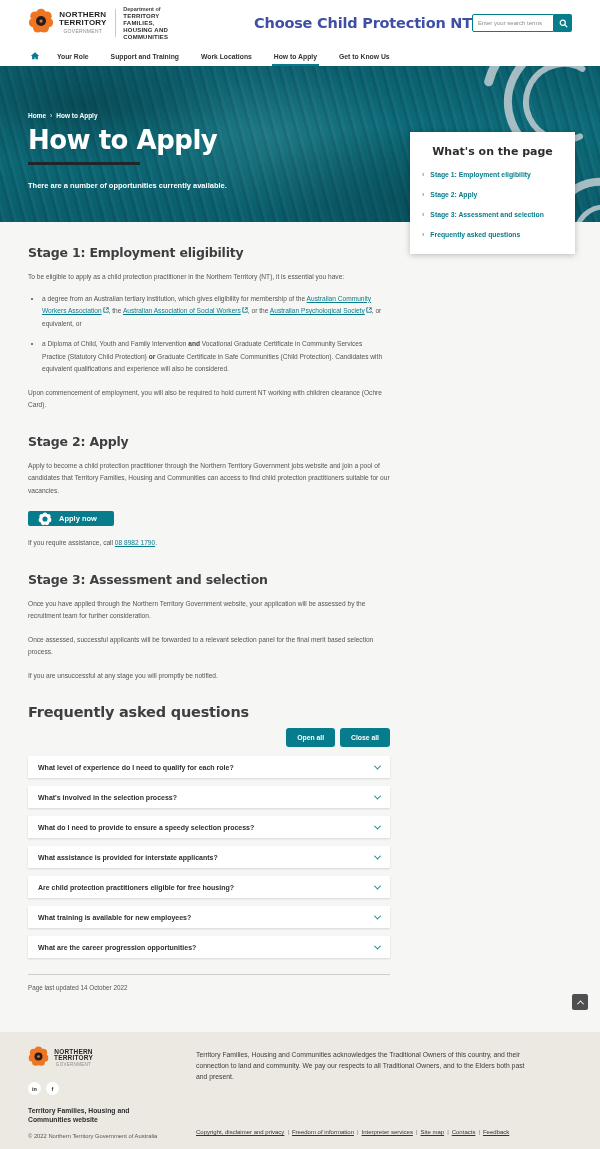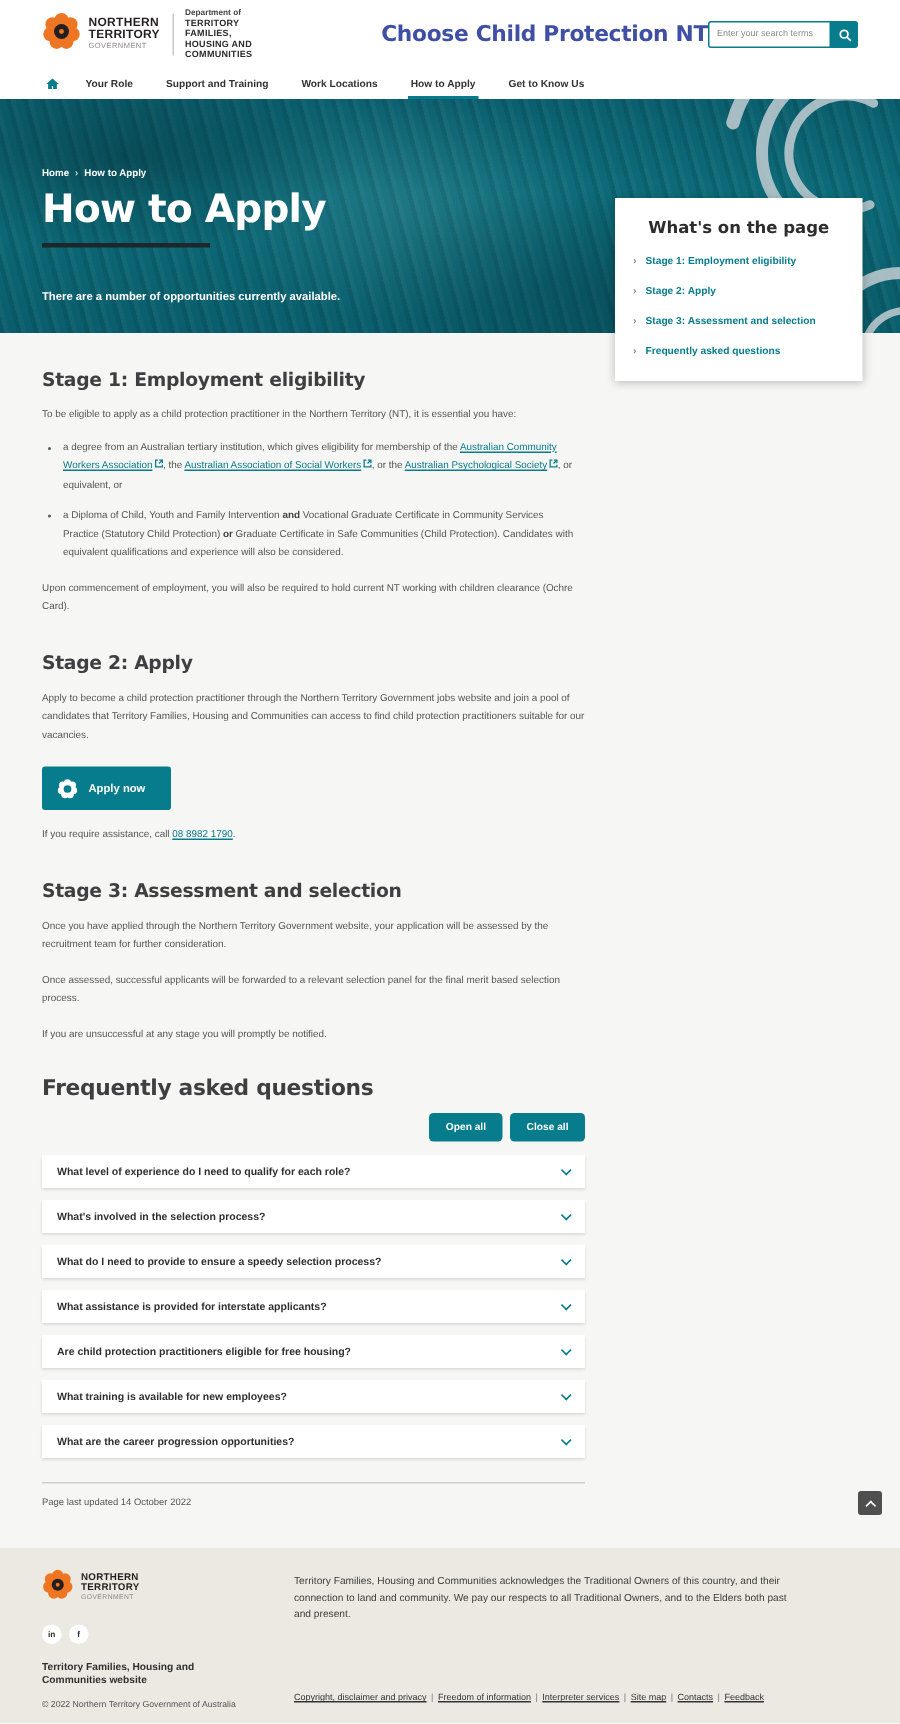--- a/index.html
+++ b/index.html
@@ -1,21 +1,21 @@
 <!DOCTYPE html>
 <html><head>
 <meta charset="utf-8">
 <style>
   * { margin:0; padding:0; box-sizing:border-box; }
   html,body { width:600px; }
   body { font-family:"Liberation Sans", sans-serif; background:#fff; color:#555; }
 
   
   .header { height:46px; display:flex; align-items:center; padding:0 28px; background:#fff; }
-  .logo-link { display:flex; align-items:center; text-decoration:none; }
+  .logo-link { display:flex; align-items:center; text-decoration:none;text-align:center; }
   .flower { position:relative; flex:none; }
   .logo-text { margin-left:5px; line-height:8px; }
   .logo-text .l1 { font-size:8px; font-weight:bold; color:#231f20; letter-spacing:.2px; }
   .logo-text .l3 { font-size:5px; color:#8a8a8a; letter-spacing:.3px; }
   .hdr-div { width:1px; height:28px; background:#c9c9c9; margin:0 8px; }
   .dept { line-height:7px; }
   .dept .pre { font-size:5.5px; color:#444; font-weight:bold; }
   .dept .ln { font-size:6px; font-weight:bold; color:#2b2b2b; letter-spacing:.2px; }
   .site-title { font-family:"DejaVu Sans", sans-serif; font-size:14.5px; font-weight:bold;
                 color:#3f4fa4; margin-left:64px; letter-spacing:-.2px; white-space:nowrap; }
@@ -44,21 +44,21 @@
         repeating-linear-gradient(75deg, rgba(0,20,25,.10) 0 3px, rgba(255,255,255,.03) 3px 6px, transparent 6px 11px),
         linear-gradient(180deg, #0b5f6e 0%, #0d6b79 40%, #0a5d6c 100%); }
   .swirl { position:absolute; right:-34px; top:-26px; opacity:.85; }
   .hero-content { position:relative; z-index:1; padding:46px 0 0 28px; }
   .breadcrumb { font-size:6.5px; font-weight:bold; color:#fff; display:flex; gap:4px; align-items:center; }
   .breadcrumb a { color:#fff; text-decoration:none; }
   .breadcrumb .sep { color:#cfe3e6; }
   .hero-title { font-family:"DejaVu Sans", sans-serif; font-size:26px; font-weight:bold;
                 color:#fff; margin-top:6px; letter-spacing:-.5px; }
   .hero-rule { width:112px; height:3px; background:#1d2629; margin-top:7px; }
-  .hero-sub { font-size:7.5px; font-weight:bold; color:#fff; margin-top:28px; }
+  .hero-sub { font-size:7.5px; font-weight:bold; color:#fff; margin-top:16px; }
 
   
   .otp-card { position:absolute; z-index:2; right:25px; top:66px; width:165px; background:#fff;
               padding:13px 12px 3px; box-shadow:0 1px 6px rgba(0,0,0,.25); }
   .otp-title { font-family:"DejaVu Sans", sans-serif; font-size:11px; font-weight:bold; color:#2d2d2d;text-align:center; }
   .otp-link { display:flex; align-items:baseline; gap:6px; margin:13px 0; text-decoration:none; }
   .otp-link .chv { font-size:7px; color:#7e949b; font-weight:bold; }
   .otp-link .lbl { font-size:6.8px; font-weight:bold; color:#077c8c; }
 
   
@@ -66,21 +66,21 @@
   .main h2 { font-family:"DejaVu Sans", sans-serif; font-size:12.5px; font-weight:bold;
              color:#3f3f41; margin-top:22px; letter-spacing:-.2px; }
   .main h2:first-child { margin-top:0; }
   .main p { font-size:6.6px; line-height:12.5px; color:#555; margin-top:11px; max-width:362px; }
   .main a { color:#077c8c; text-decoration:underline; }
   .main ul { margin:9px 0 0 5px; padding-left:9px; max-width:350px; }
   .main li { font-size:6.6px; line-height:12.5px; color:#555; margin-bottom:8px; }
   .ext-icon { display:inline-block; vertical-align:baseline; margin-left:1px; }
   .bold { font-weight:bold; color:#444; }
 
-  .apply-btn { margin-top:14px; width:86px; height:29px; background:#077c8c; border:0; border-radius:2px;
+  .apply-btn { margin-top:14px; width:86px; height:15px; background:#077c8c; border:0; border-radius:2px;
                display:flex; align-items:center; gap:7px; padding:0 10px; cursor:pointer; }
   .apply-btn span { color:#fff; font-size:7.5px; font-weight:bold; }
 
   .faq-h { font-size:14.5px !important; }
   .faq-btns { display:flex; justify-content:flex-end; gap:5px; margin-top:8px; max-width:362px; }
   .faq-btn { background:#077c8c; color:#fff; border:0; border-radius:3px; font-size:6.8px;
              font-weight:bold; padding:6px 11px; cursor:pointer; font-family:inherit; }
   .acc { margin-top:9px; max-width:362px; display:flex; flex-direction:column; gap:8px; }
   .acc-row { background:#fff; height:22px; display:flex; align-items:center; justify-content:space-between;
              padding:0 10px; box-shadow:0 1px 2px rgba(0,0,0,.13); cursor:pointer; }

